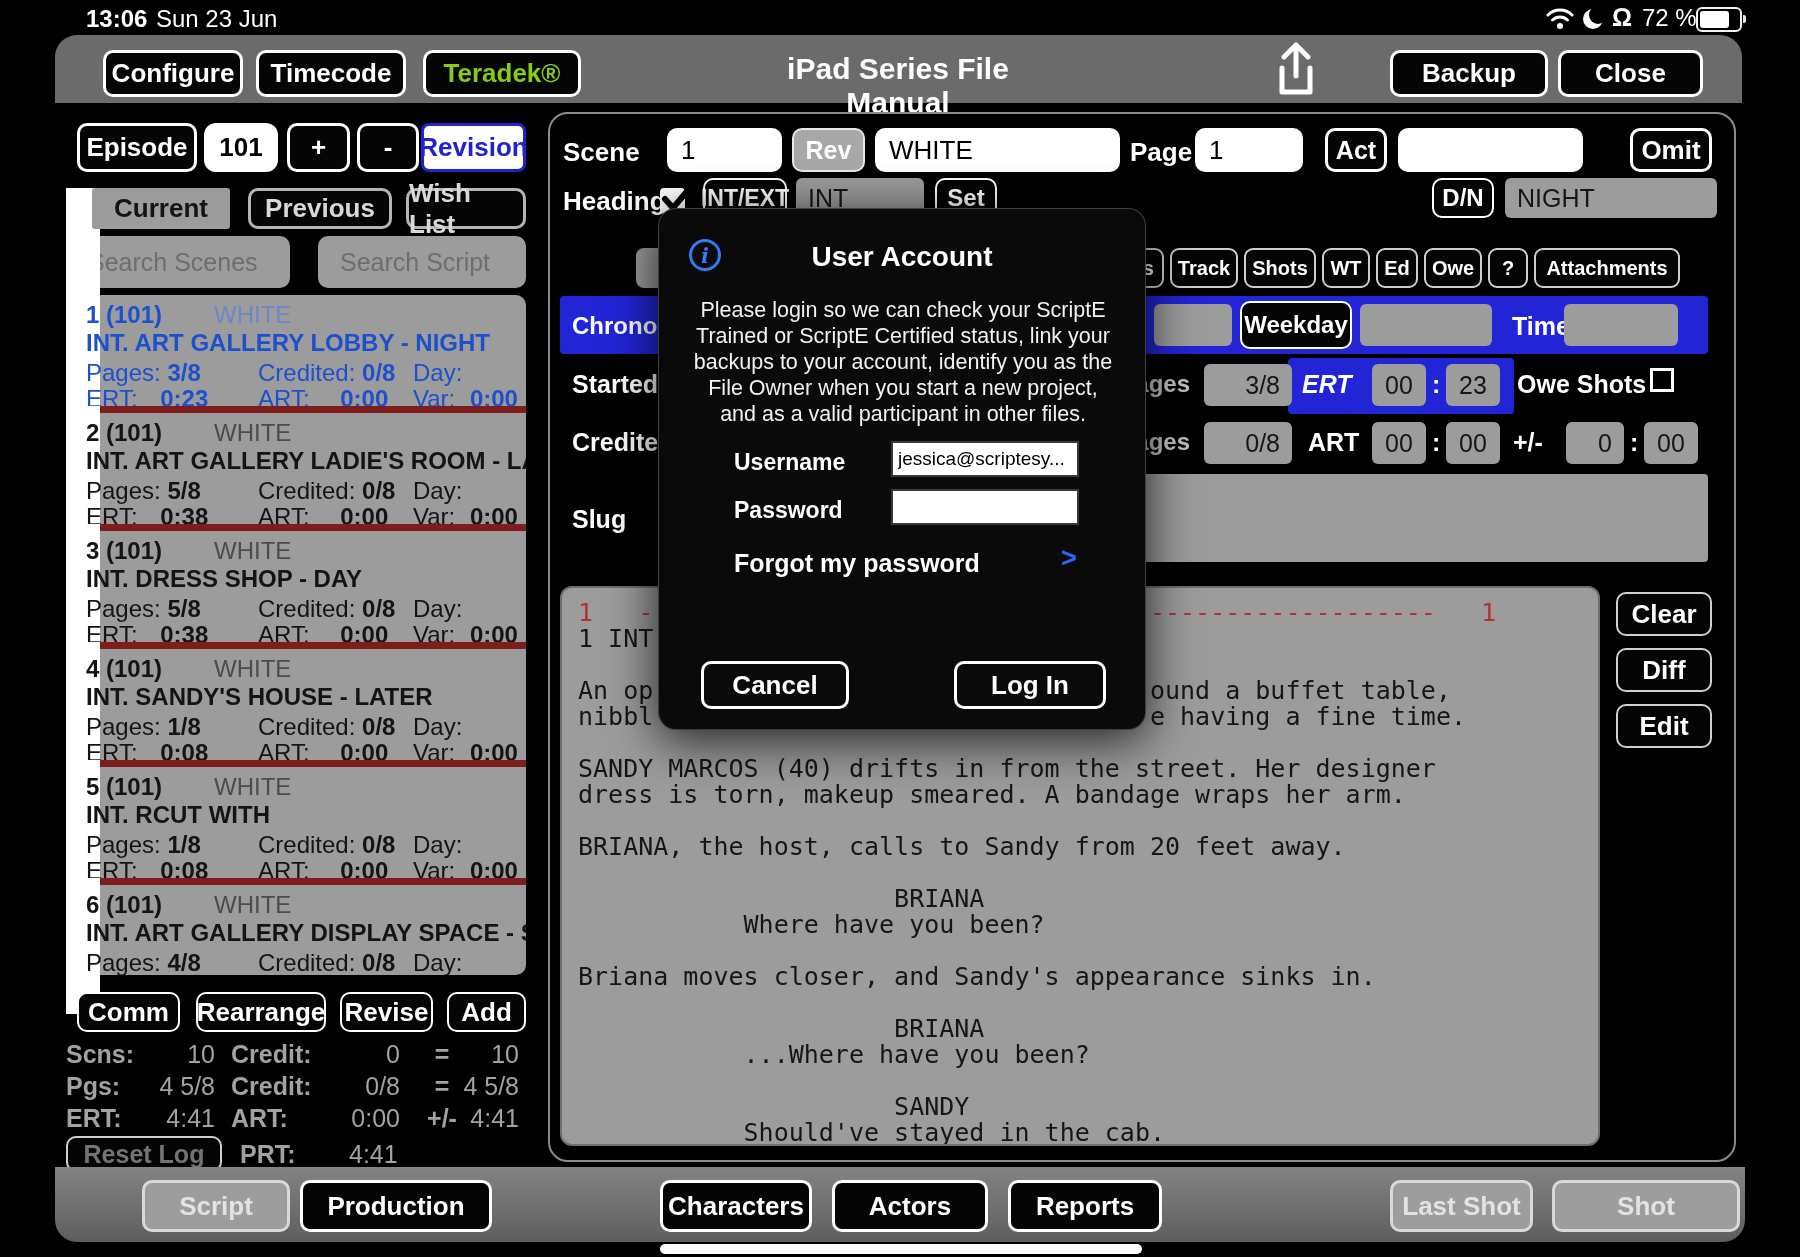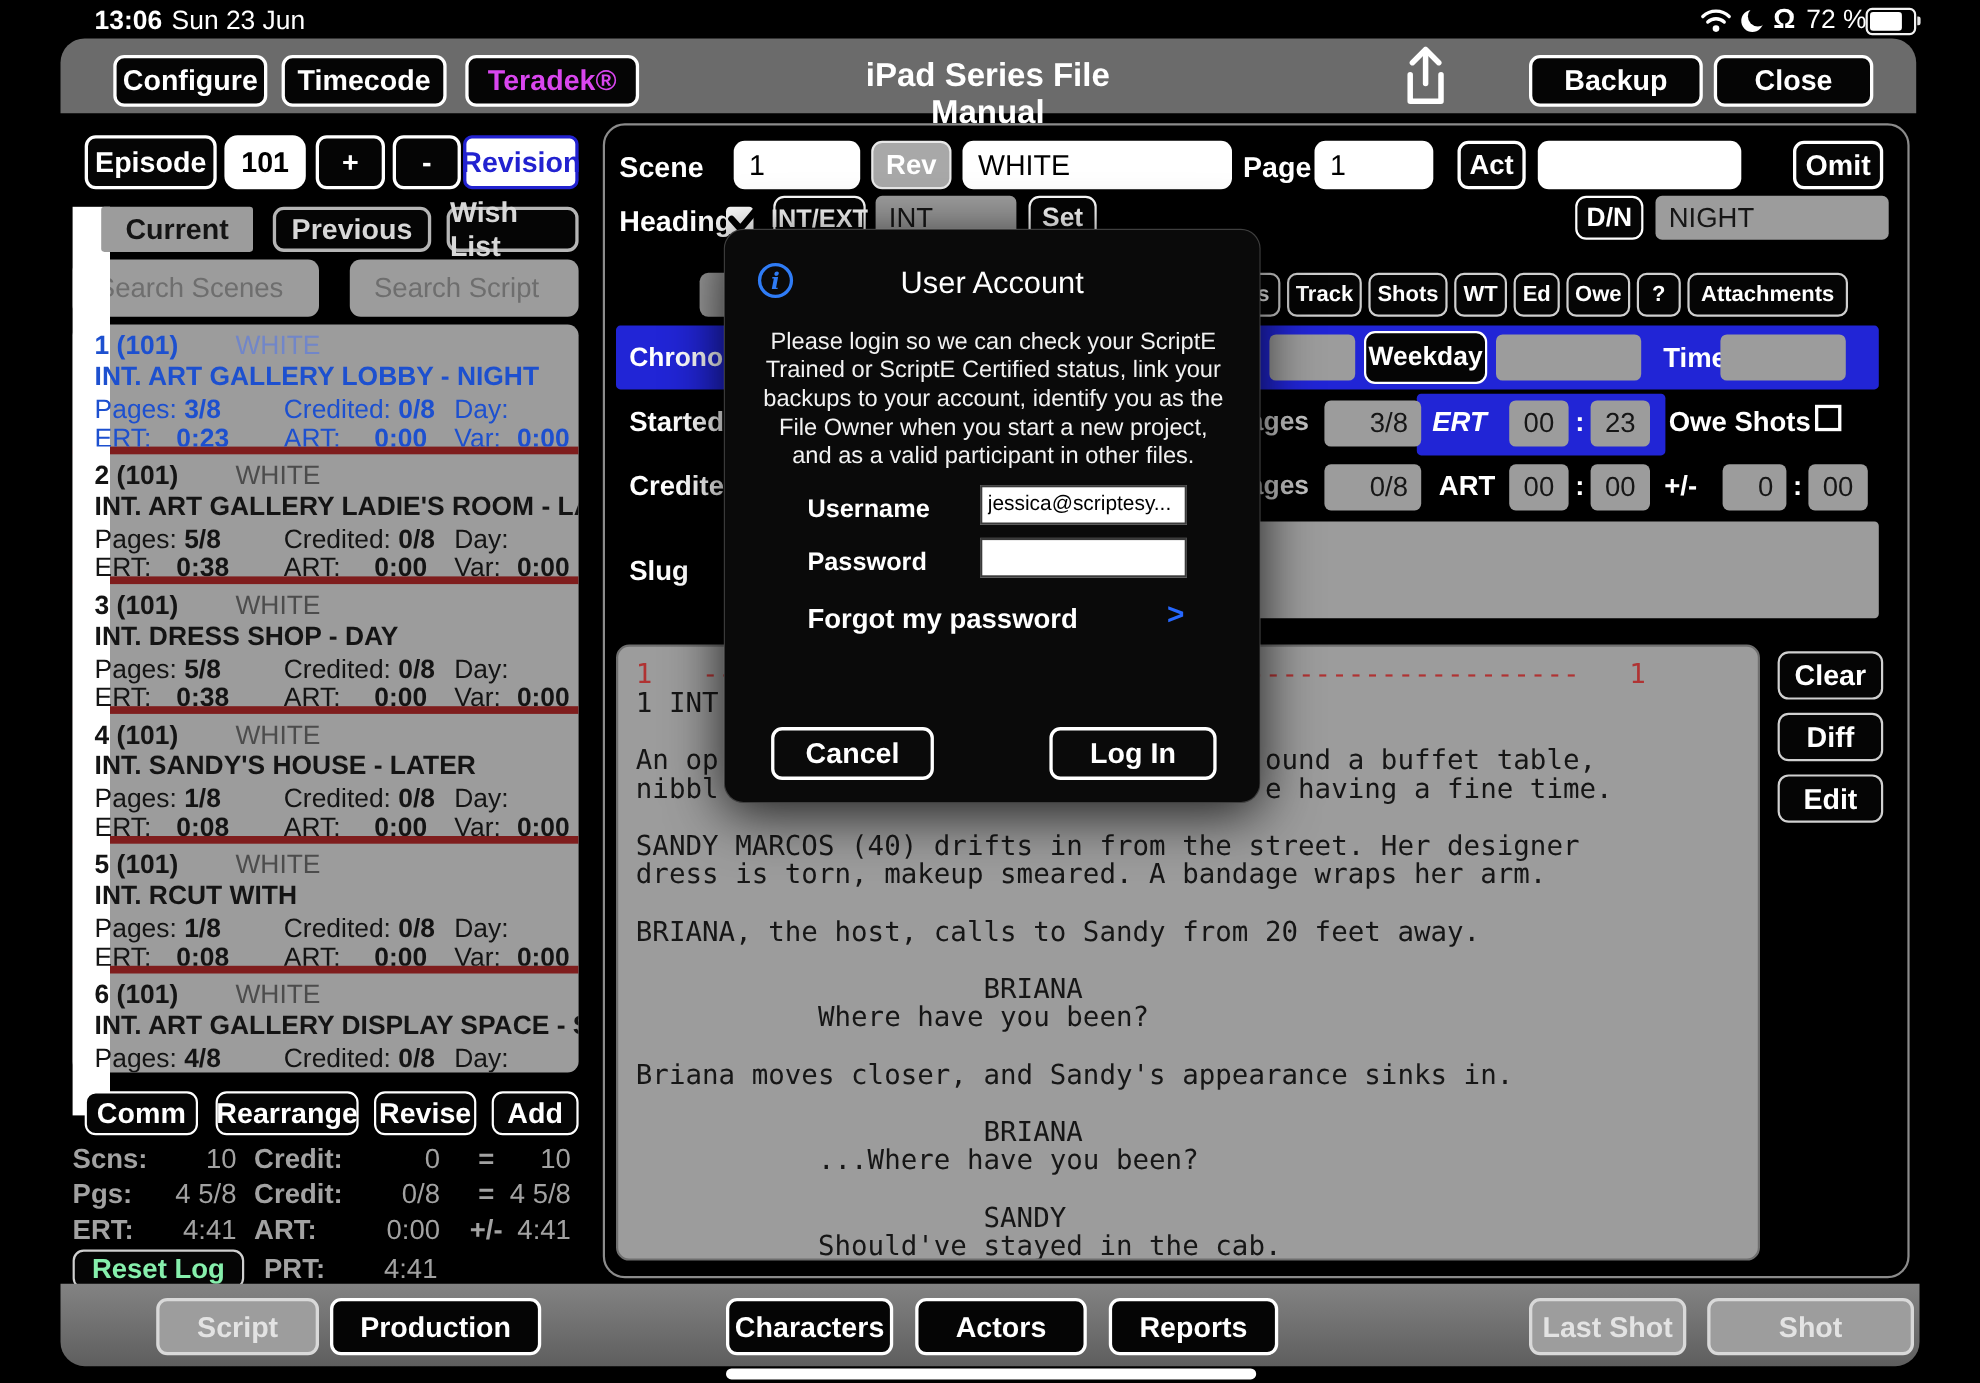--- a/index.html
+++ b/index.html
@@ -63,21 +63,21 @@
   .sl.red{color:#b03333;}
   .checkbox{position:absolute;width:24px;height:24px;border:3px solid #fff;box-sizing:border-box;background:transparent;}
   
   #modal{position:absolute;left:658px;top:208px;width:488px;height:522px;background:#0a0a0a;
          border-radius:18px;border:1px solid rgba(255,255,255,0.22);box-sizing:border-box;
          box-shadow:0 10px 50px rgba(0,0,0,0.8);z-index:50;}
   #info-icon{position:absolute;left:30px;top:30px;width:32px;height:32px;border:3px solid #2f7cf6;
              border-radius:50%;color:#2f7cf6;display:flex;align-items:center;justify-content:center;
              font-family:"DejaVu Serif",serif;font-style:italic;font-size:21px;font-weight:bold;box-sizing:border-box;}
   #modal-title{position:absolute;left:0;top:32px;width:100%;text-align:center;color:#fff;
-               font-weight:normal;font-size:28px;}
+               font-weight:bold;font-size:28px;}
   #modal-body{position:absolute;left:22px;top:88px;width:444px;text-align:center;color:#f2f2f2;
               font-size:21.5px;line-height:26px;white-space:pre-line;}
   .m-input{position:absolute;width:188px;height:36px;background:#fff;border:2px solid #3a3a3a;
            font-size:19px;color:#000;padding:0 5px;box-sizing:border-box;font-family:"Liberation Sans",sans-serif;}
   .m-lbl{position:absolute;color:#fff;font-weight:bold;font-size:23px;}
   .m-btn{position:absolute;top:452px;height:48px;display:flex;align-items:center;justify-content:center;
          background:#0a0a0a;border:3px solid #fff;border-radius:10px;color:#fff;font-weight:bold;font-size:26px;box-sizing:border-box;}
   
   #bottom-bar{position:absolute;left:55px;top:1167px;width:1690px;height:75px;
               background:linear-gradient(#838383,#5e5e5e);border-radius:0 0 22px 22px;}
@@ -108,21 +108,21 @@
   <div class="sb-text" style="left:1612px;top:3px;font-weight:bold;font-size:25px;">Ω</div>
   <div class="sb-text" style="left:1642px;top:4px;">72 %</div>
   <div class="battery" style="left:1696px;top:7px;">
       <i></i>
       <u></u>
     </div>
 
   <div id="toolbar"></div>
   <div class="btn" style="left:103px;top:50px;width:140px;height:47px;text-align:center;">Configure</div>
   <div class="btn" style="left:256px;top:50px;width:150px;height:47px;">Timecode</div>
-  <div class="btn" style="left:423px;top:50px;width:158px;height:47px;color:#d946ef;">Teradek®</div>
+  <div class="btn" style="left:423px;top:50px;width:158px;height:47px;color:#84cc16;">Teradek®</div>
   <div class="abs" style="left:738px;top:52px;width:320px;text-align:center;color:#fff;font-weight:bold;font-size:30px;">iPad Series File Manual</div>
   <svg class="abs" style="left:1272px;top:42px;" width="48" height="56" viewBox="0 0 48 56">
     <path d="M24 4 v30" stroke="#fff" stroke-width="5" fill="none" stroke-linecap="round"></path>
     <path d="M12 15 L24 3 L36 15" stroke="#fff" stroke-width="5" fill="none" stroke-linecap="round" stroke-linejoin="round"></path>
     <path d="M10 26 v24 h28 v-24" stroke="#fff" stroke-width="5" fill="none" stroke-linecap="round" stroke-linejoin="round"></path>
   </svg>
   <div class="btn" style="left:1390px;top:50px;width:158px;height:47px;">Backup</div>
   <div class="btn" style="left:1558px;top:50px;width:145px;height:47px;">Close</div>
 
   <div class="btn" style="left:77px;top:123px;width:120px;height:49px;">Episode</div>
@@ -253,21 +253,21 @@
       <div class="tot-row" style="top: 1104px;">
         <span class="tc1">ERT:</span>
         <span class="tc2">4:41</span>
         <span class="tc3">ART:</span>
         <span class="tc4">0:00</span>
         <span class="tc5">+/-</span>
         <span class="tc6">4:41</span>
       </div>
     </div>
 
-  <div class="btn" style="left:66px;top:1136px;width:156px;height:36px;border-width:2.5px;border-color:#cfcfcf;color:#86efac;font-size:25px;">Reset Log</div>
+  <div class="btn" style="left:66px;top:1136px;width:156px;height:36px;border-width:2.5px;border-color:#cfcfcf;color:#737373;font-size:25px;">Reset Log</div>
   <div class="abs" style="left:240px;top:1140px;color:#a2a2a2;font-weight:bold;font-size:25px;">PRT:</div>
   <div class="abs" style="left:349px;top:1140px;color:#a2a2a2;font-size:25px;">4:41</div>
 
   <div id="main-panel"></div>
 
   <div class="lbl" style="left:563px;top:137px;font-size:26px;">Scene</div>
   <div class="wbox" style="left:667px;top:128px;width:115px;height:44px;">1</div>
   <div class="btn" style="left:792px;top:128px;width:73px;height:44px;background:#a8a8a8;border-color:#e8e8e8;border-width:2px;font-size:25px;">Rev</div>
   <div class="wbox" style="left:875px;top:128px;width:245px;height:44px;">WHITE</div>
   <div class="lbl" style="left:1130px;top:137px;font-size:26px;">Page</div>

